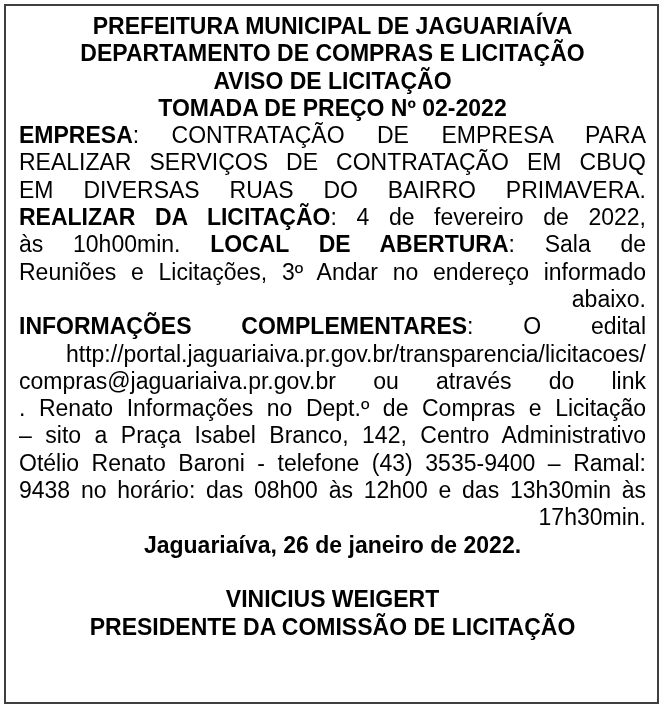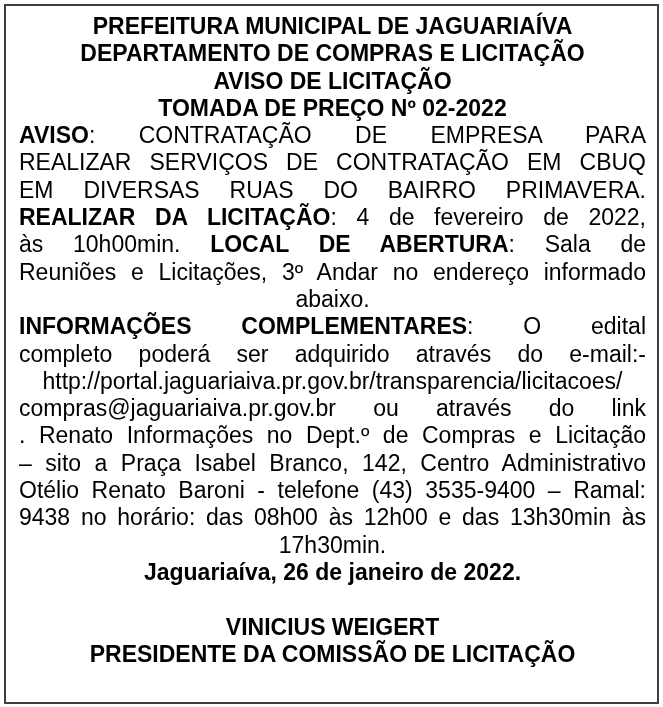--- a/index.html
+++ b/index.html
@@ -35,45 +35,44 @@
     font-weight: 700;
   }
   .align-center {
     text-align: center;
   }
   .align-justify {
     text-align: justify;
     text-align-last: justify;
   }
   .align-left {
-    text-align: center;
+    text-align: right;
   }
   .blank-line {
     min-height: 27.3px;
   }
 </style>
 </head>
 <body>
 
 <div class="canvas">
   <div class="frame">
 
   <div class="line align-center"><span class="b">PREFEITURA MUNICIPAL DE JAGUARIAÍVA</span></div>
       <div class="line align-center"><span class="b">DEPARTAMENTO DE COMPRAS E LICITAÇÃO</span></div>
       <div class="line align-center"><span class="b">AVISO DE LICITAÇÃO</span></div>
       <div class="line align-center"><span class="b">TOMADA DE PREÇO Nº 02-2022</span></div>
-      <div class="line align-justify"><span class="b">AVISO</span><span>: CONTRATAÇÃO DE EMPRESA PARA</span></div>
+      <div class="line align-justify"><span class="b">EMPRESA</span><span>: CONTRATAÇÃO DE EMPRESA PARA</span></div>
       <div class="line align-justify"><span>REALIZAR SERVIÇOS DE CONTRATAÇÃO EM CBUQ</span></div>
       <div class="line align-justify"><span>EM DIVERSAS RUAS DO BAIRRO PRIMAVERA.</span></div>
       <div class="line align-justify"><span class="b">REALIZAR DA LICITAÇÃO</span><span>: 4 de fevereiro de 2022,</span></div>
       <div class="line align-justify"><span>às 10h00min. </span><span class="b">LOCAL DE ABERTURA</span><span>: Sala de</span></div>
       <div class="line align-justify"><span>Reuniões e Licitações, 3º Andar no endereço informado</span></div>
       <div class="line align-left"><span>abaixo.</span></div>
       <div class="line align-justify"><span class="b">INFORMAÇÕES COMPLEMENTARES</span><span>: O edital</span></div>
-      <div class="line align-justify"><span>completo poderá ser adquirido através do e-mail:-</span></div>
       <div class="line align-left"><span>http://portal.jaguariaiva.pr.gov.br/transparencia/licitacoes/</span></div>
       <div class="line align-justify"><span>compras@jaguariaiva.pr.gov.br ou através do link</span></div>
       <div class="line align-justify"><span>. Renato Informações no Dept.º de Compras e Licitação</span></div>
       <div class="line align-justify"><span>– sito a Praça Isabel Branco, 142, Centro Administrativo</span></div>
       <div class="line align-justify"><span>Otélio Renato Baroni - telefone (43) 3535-9400 – Ramal:</span></div>
       <div class="line align-justify"><span>9438 no horário: das 08h00 às 12h00 e das 13h30min às</span></div>
       <div class="line align-left"><span>17h30min.</span></div>
       <div class="line align-center"><span class="b">Jaguariaíva, 26 de janeiro de 2022.</span></div>
       <div class="line align-left blank-line">&nbsp;</div>
       <div class="line align-center"><span class="b">VINICIUS WEIGERT</span></div>

